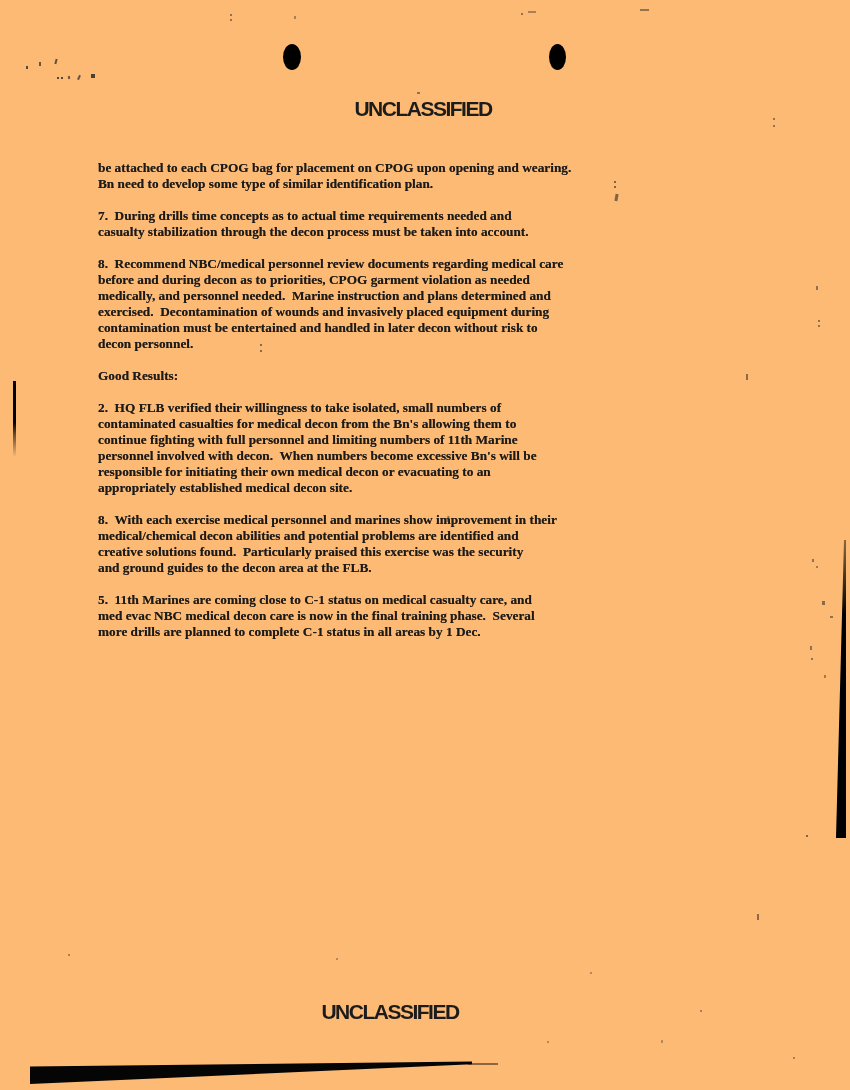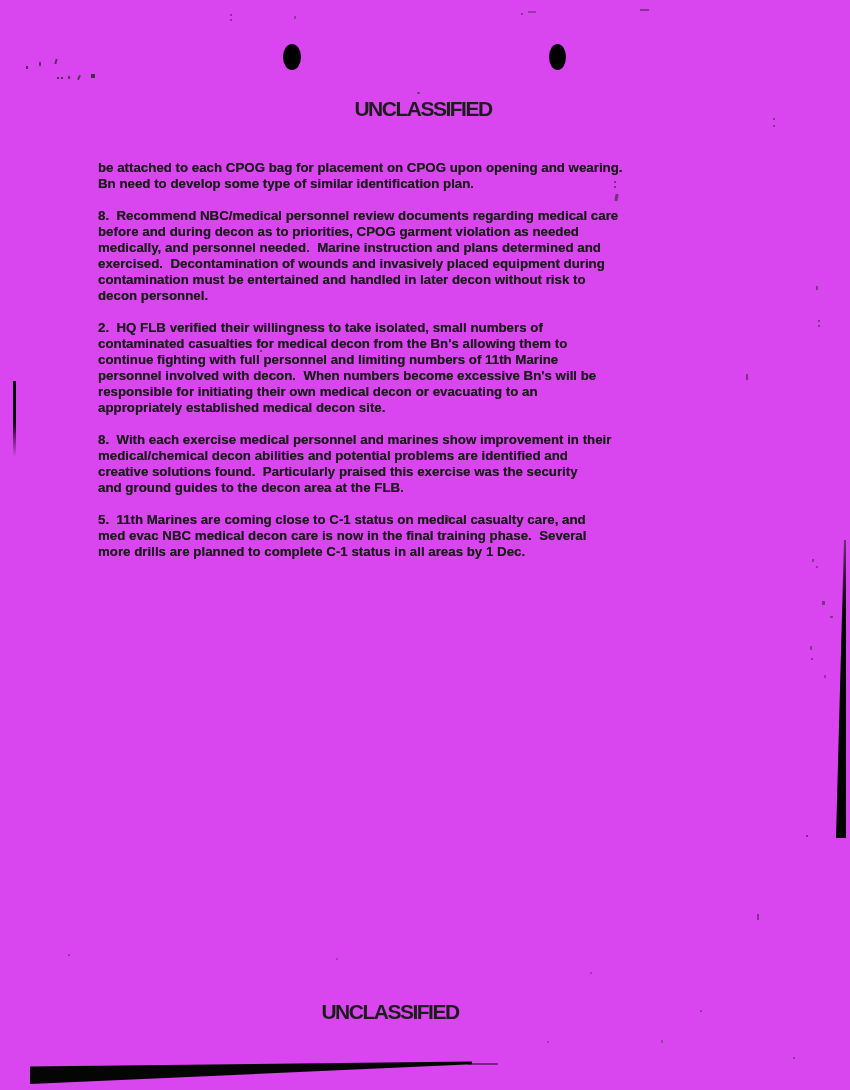--- a/index.html
+++ b/index.html
@@ -1,35 +1,35 @@
 <!DOCTYPE html>
 <html><head>
 <meta charset="utf-8">
 <style>
   html,body { margin:0; padding:0; background:#e8e8e8; }
   .page {
     position:relative; width:850px; height:1090px; margin:0 auto;
-    background:#d946ef; overflow:hidden;
+    background:#fdba74; overflow:hidden;
     font-family:"DejaVu Sans Mono", monospace;
   }
   
   .classification {
     position:absolute; transform:translateX(-50%);
     font-family:"Liberation Sans", sans-serif;
     font-weight:700; font-size:21px; letter-spacing:-1.5px;
     color:#1c1c1c; white-space:nowrap;
   }
   .classification.header { left:423px; top:97px; }
   .classification.footer { left:390px; top:1000px; }
 
   
   .body-text { position:absolute; left:98px; top:160px; }
   .para {
     margin:0 0 16px 0;
-    font-family:Liberation Sans, sans-serif;
+    font-family:Liberation Serif, serif;
     font-size:13.3px; line-height:16px; font-weight:bold;
     color:#1b1b1b; white-space:pre;
     text-shadow:0 0 0.3px rgba(0,0,0,0.55);
   }
   .para:last-child { margin-bottom:12px; }
 
   
   .hole { position:absolute; background:#000; border-radius:50%; }
   .hole.left  { left:283px; top:44px; width:18px; height:26px; }
   .hole.right { left:549px; top:44px; width:17px; height:26px; }
@@ -62,26 +62,29 @@
 
   <div class="hole left"></div>
   <div class="hole right"></div>
 
   <div class="classification header">UNCLASSIFIED</div>
   <div class="classification footer">UNCLASSIFIED</div>
 
   <div class="body-text">
     <pre class="para">be attached to each CPOG bag for placement on CPOG upon opening and wearing.
 Bn need to develop some type of similar identification plan.</pre>
+    <pre class="para">7.  During drills time concepts as to actual time requirements needed and
+casualty stabilization through the decon process must be taken into account.</pre>
     <pre class="para">8.  Recommend NBC/medical personnel review documents regarding medical care
 before and during decon as to priorities, CPOG garment violation as needed
 medically, and personnel needed.  Marine instruction and plans determined and
 exercised.  Decontamination of wounds and invasively placed equipment during
 contamination must be entertained and handled in later decon without risk to
 decon personnel.</pre>
+    <pre class="para">Good Results:</pre>
     <pre class="para">2.  HQ FLB verified their willingness to take isolated, small numbers of
 contaminated casualties for medical decon from the Bn's allowing them to
 continue fighting with full personnel and limiting numbers of 11th Marine
 personnel involved with decon.  When numbers become excessive Bn's will be
 responsible for initiating their own medical decon or evacuating to an
 appropriately established medical decon site.</pre>
     <pre class="para">8.  With each exercise medical personnel and marines show improvement in their
 medical/chemical decon abilities and potential problems are identified and
 creative solutions found.  Particularly praised this exercise was the security
 and ground guides to the decon area at the FLB.</pre>

